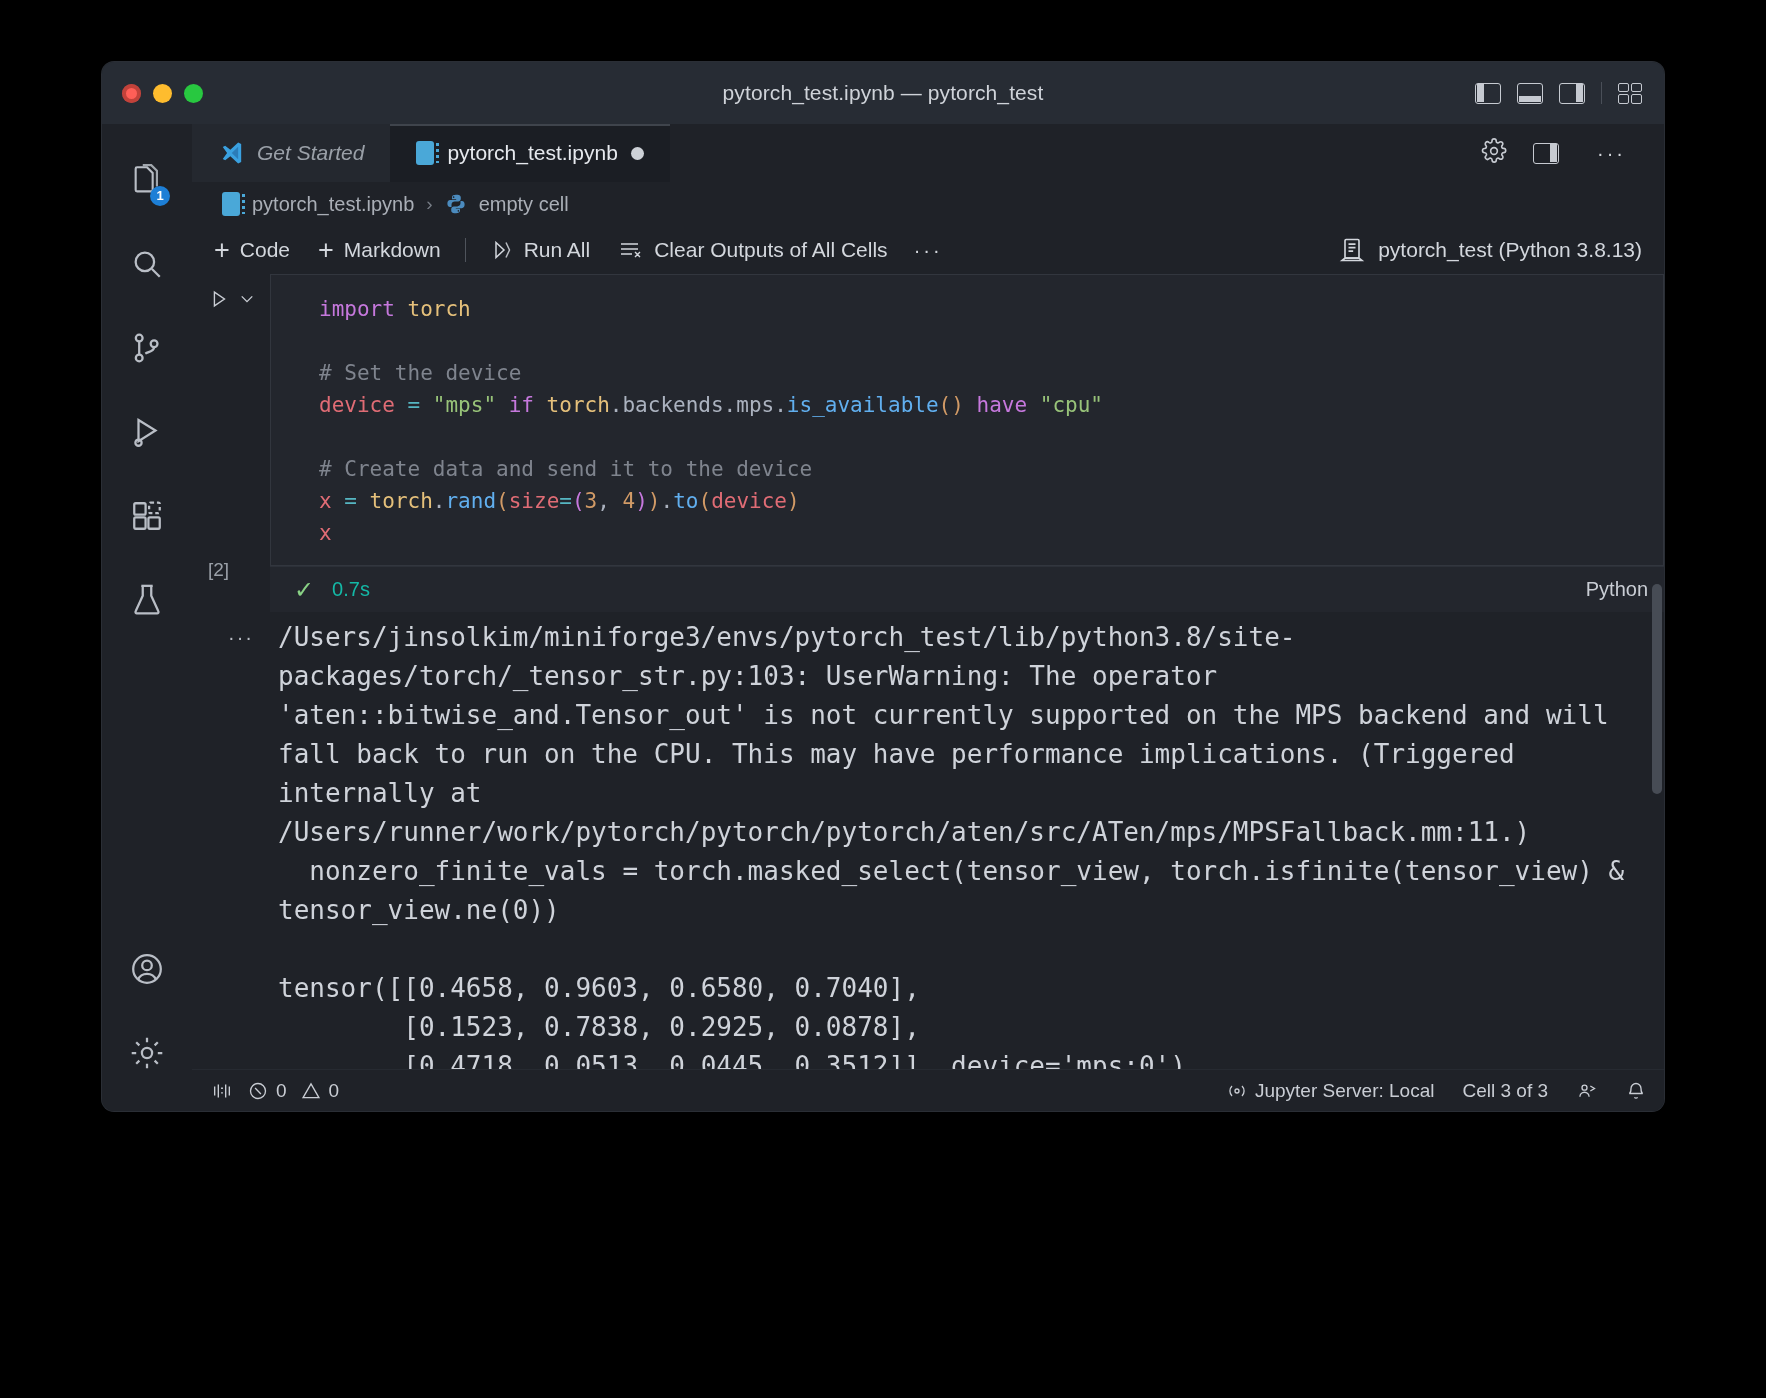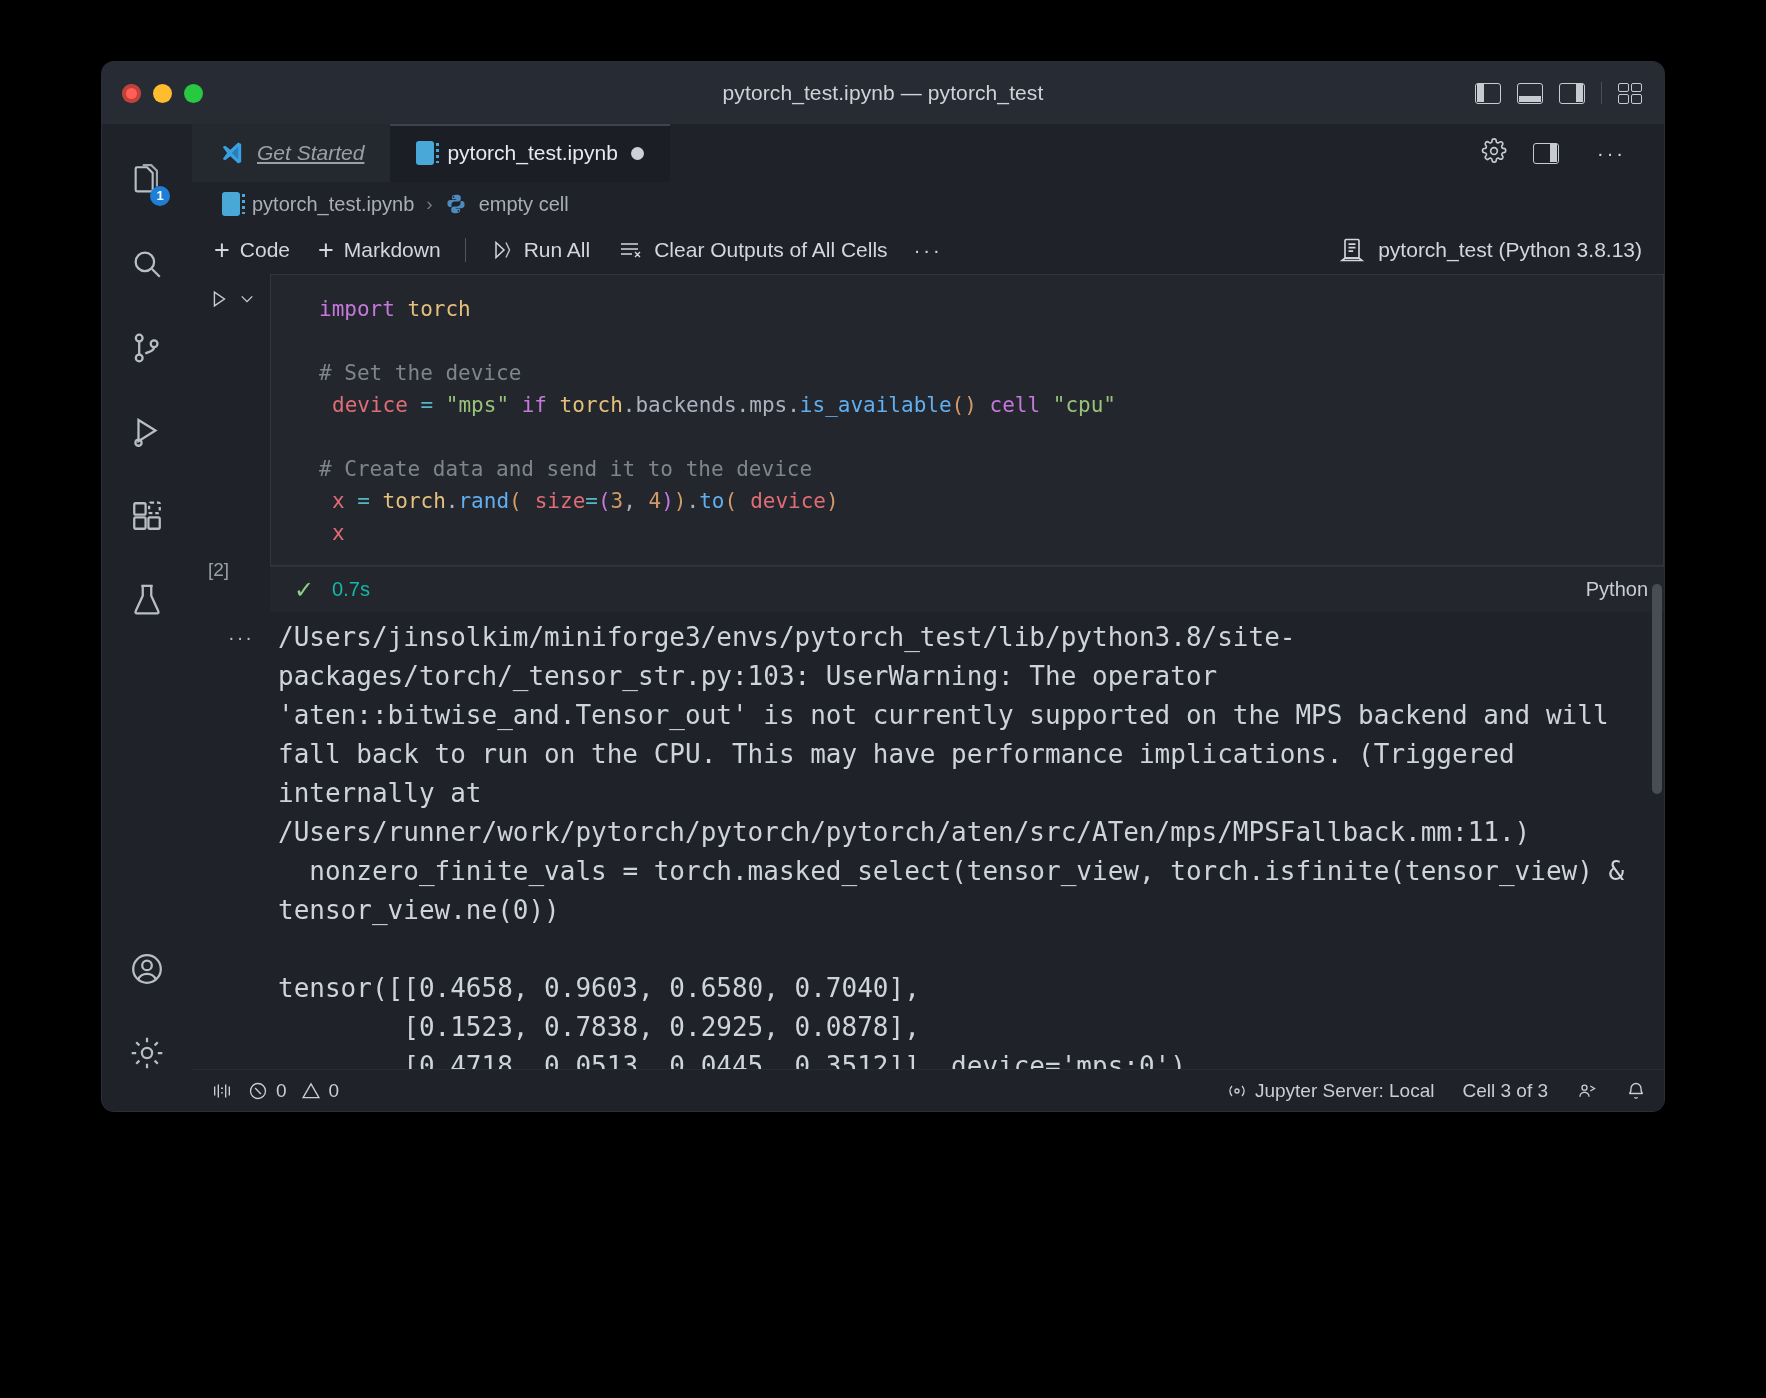--- a/index.html
+++ b/index.html
@@ -93,21 +93,21 @@
   
   .editor { flex: 1 1 auto; display: flex; flex-direction: column; min-width: 0; background: #1f2228; }
 
   
   .tabsrow { height: 58px; display: flex; align-items: stretch; background: #1f2228; flex: 0 0 auto; }
   .tab {
     display: flex; align-items: center; gap: 13px;
     padding: 0 26px; font-size: 21px; color: #9aa0a8;
     background: #24282f; position: relative;
   }
-  .tab.inactive { font-style: italic; text-decoration: underline; }
+  .tab.inactive { font-style: italic; }
   .tab.active {
     background: #1b1e24; color: #e6e9ee;
     box-shadow: inset 0 2px 0 #3f444c;
   }
   .tab.active::before {
     content:""; position:absolute; left:0; right:0; bottom:0; height:2px; background:#1b1e24;
   }
   .tab-dot { width: 13px; height: 13px; border-radius: 50%; background: #cdd1d7; }
   .vscode-logo { width: 26px; height: 26px; }
   .nb-ico { width: 18px; height: 24px; background: #4aa8d8; border-radius: 3px; position: relative; }
@@ -192,21 +192,21 @@
     padding: 0 18px; gap: 14px; flex: 0 0 auto;
     border-top: 1px solid #262a31;
   }
   .sb-item { display: flex; align-items: center; gap: 8px; }
   .sb-right { margin-left: auto; display: flex; align-items: center; gap: 28px; justify-content: flex-end; }
 
   
   .kw  { color: #c678dd; }
   .mod { color: #e5c07b; }
   .fn  { color: #61afef; }
-  .var { color: #e06c75; margin-left: 13px; }
+  .var { color: #e06c75; }
   .op  { color: #56b6c2; }
   .str { color: #98c379; }
   .num { color: #d19a66; }
   .cmt { color: #7f848e; }
   .par { color: #d19a66; }
   .par2{ color: #c678dd; }
   .plain { color: #abb2bf; text-align: right; }
 </style>
 </head>
 <body>
@@ -412,21 +412,21 @@
                 </span>
               </div>
               <div class="exec-count">[2]</div>
             </div>
 
             <div class="cellmain">
               <div class="codebox">
                 <pre class="code"><span class="kw">import </span><span class="mod">torch</span><span class="plain">
 
 </span><span class="cmt"># Set the device
-</span><span class="var">device </span><span class="op">= </span><span class="str">"mps" </span><span class="kw">if </span><span class="mod">torch</span><span class="plain">.backends.mps.</span><span class="fn">is_available</span><span class="par">()</span><span class="plain"> </span><span class="kw">cell </span><span class="str">"cpu"
+</span><span class="var">device </span><span class="op">= </span><span class="str">"mps" </span><span class="kw">if </span><span class="mod">torch</span><span class="plain">.backends.mps.</span><span class="fn">is_available</span><span class="par">()</span><span class="plain"> </span><span class="kw">have </span><span class="str">"cpu"
 
 </span><span class="cmt"># Create data and send it to the device
 </span><span class="var">x </span><span class="op">= </span><span class="mod">torch</span><span class="plain">.</span><span class="fn">rand</span><span class="par">(</span><span class="var">size</span><span class="op">=</span><span class="par2">(</span><span class="num">3</span><span class="plain">, </span><span class="num">4</span><span class="par2">)</span><span class="par">)</span><span class="plain">.</span><span class="fn">to</span><span class="par">(</span><span class="var">device</span><span class="par">)</span><span class="plain">
 </span><span class="var">x</span></pre>
               </div>
               <div class="statusline">
                 <span class="check">✓</span>
                 <span class="elapsed">0.7s</span>
                 <span class="lang">Python</span>
               </div>

